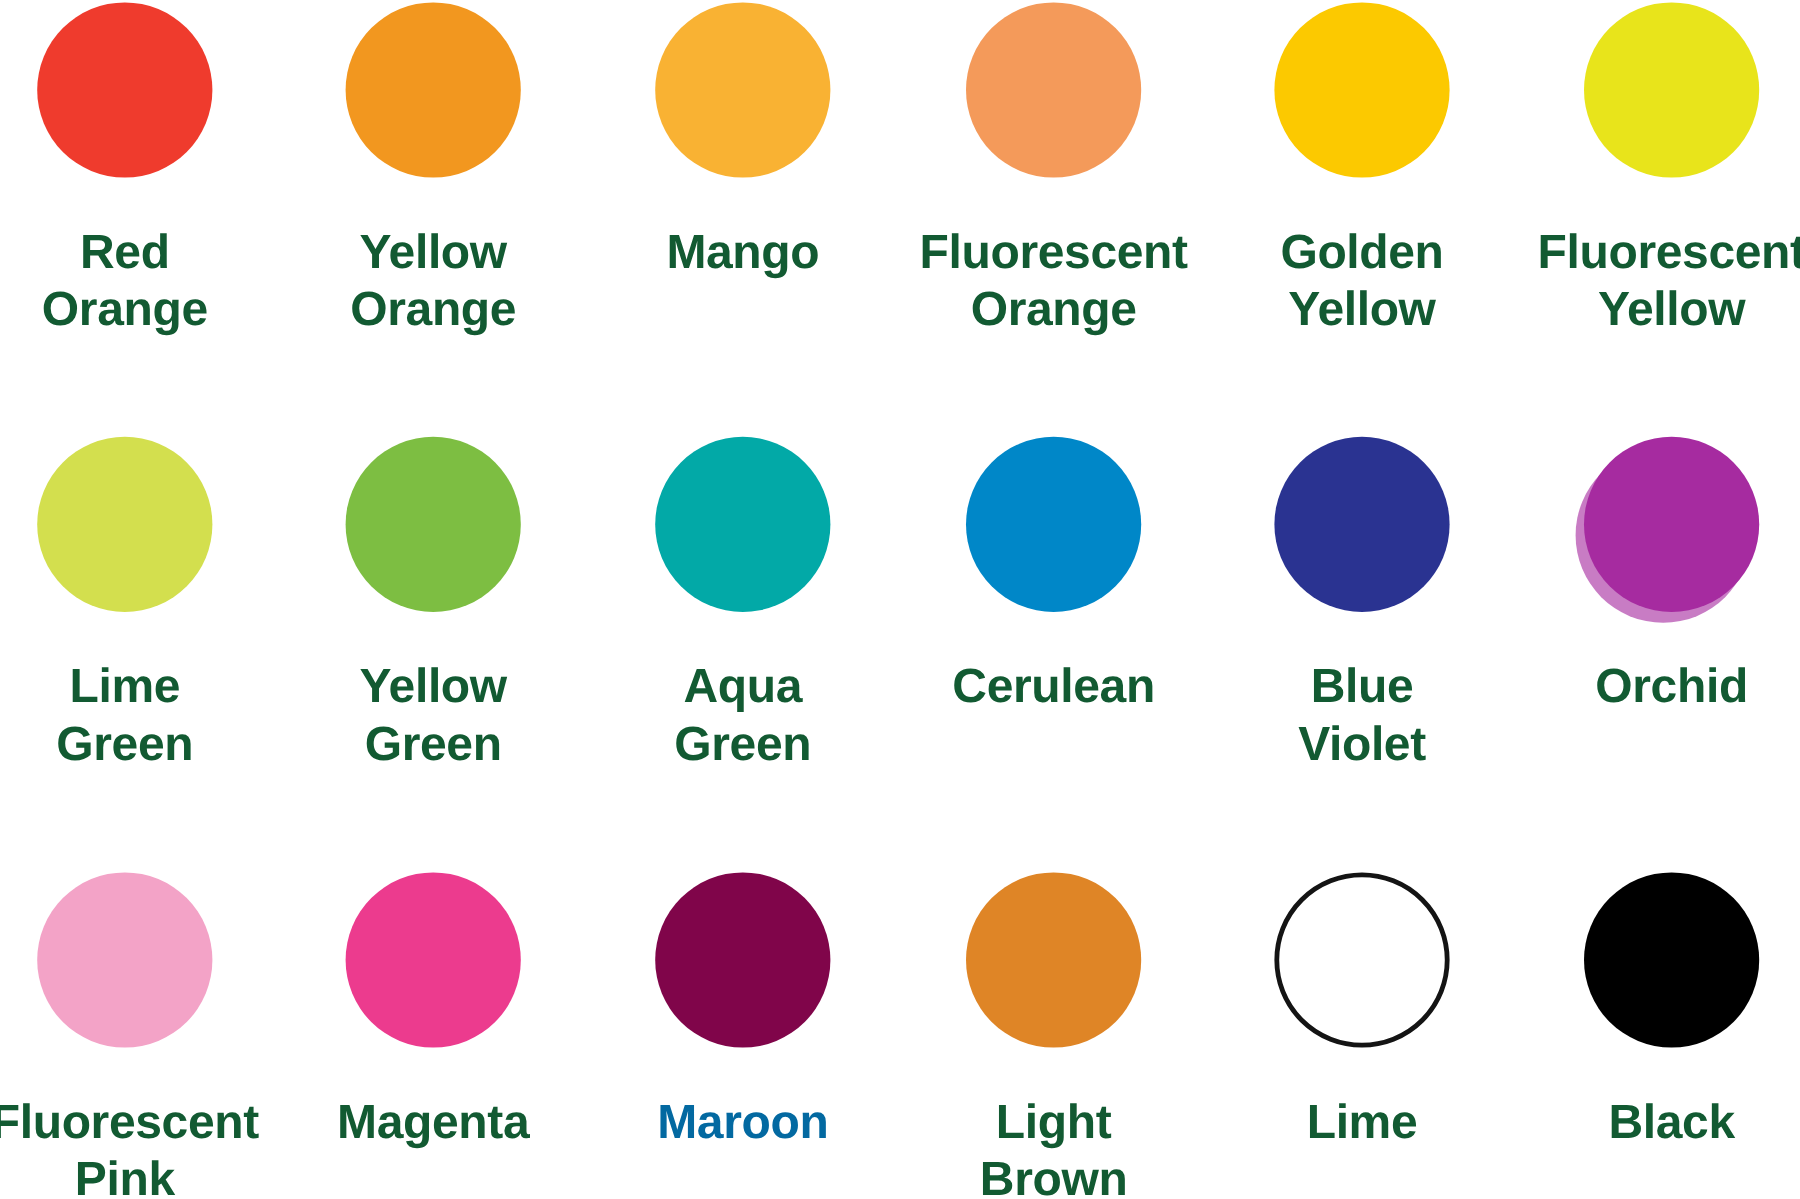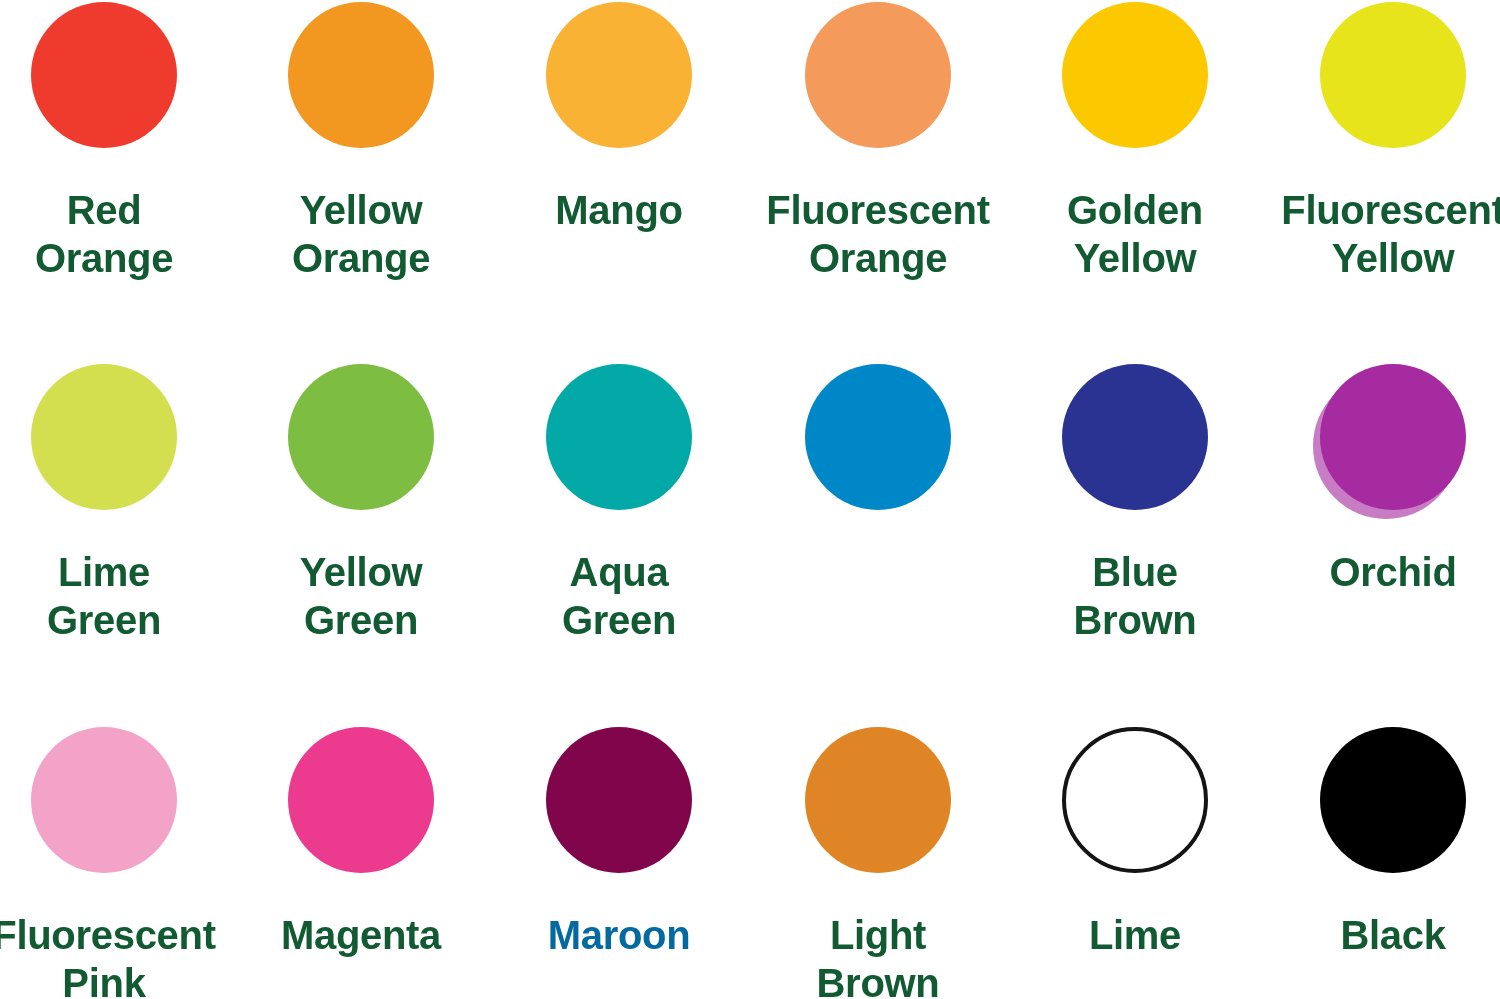--- a/index.html
+++ b/index.html
@@ -162,27 +162,28 @@
         <div class="swatch-circle-wrap">
           <div class="swatch-circle" style="background: rgb(2, 169, 167);"></div>
         </div>
         <div class="swatch-label" style="color: rgb(18, 90, 50);">Aqua
 Green</div>
       </div>
       <div class="swatch-cell">
         <div class="swatch-circle-wrap">
           <div class="swatch-circle" style="background: rgb(0, 135, 200);"></div>
         </div>
+        <div class="swatch-label" style="color: rgb(18, 90, 50);">Cerulean</div>
       </div>
       <div class="swatch-cell">
         <div class="swatch-circle-wrap">
           <div class="swatch-circle" style="background: rgb(42, 51, 145);"></div>
         </div>
         <div class="swatch-label" style="color: rgb(18, 90, 50);">Blue
-Brown</div>
+Violet</div>
       </div>
       <div class="swatch-cell">
         <div class="swatch-circle-wrap">
           <div class="swatch-ghost" style="background: rgb(166, 43, 160);"></div>
           <div class="swatch-circle" style="background: rgb(166, 43, 160);"></div>
         </div>
         <div class="swatch-label" style="color: rgb(18, 90, 50);">Orchid</div>
       </div>
     </div>
   <div class="swatch-row" id="row-2">

